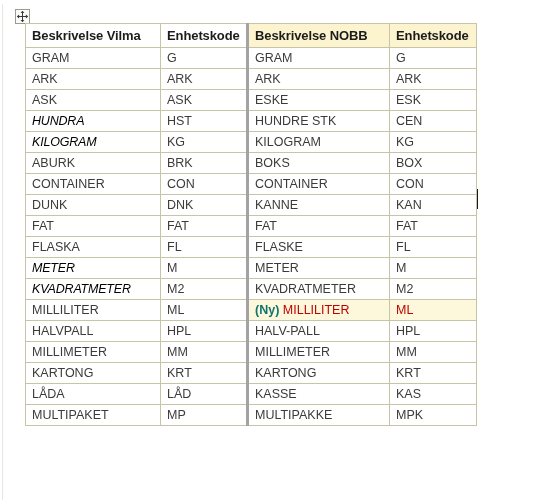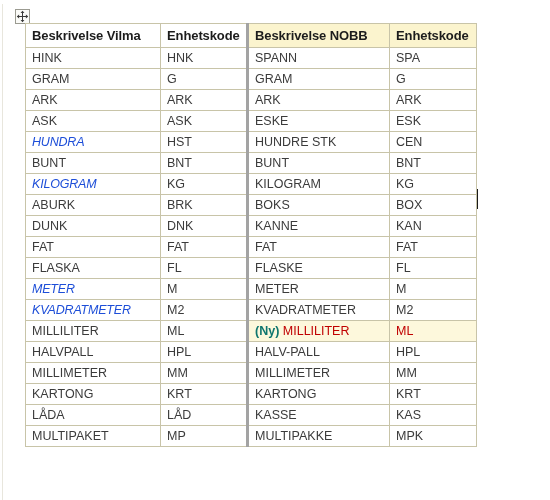--- a/index.html
+++ b/index.html
@@ -100,21 +100,21 @@
   
   table.grid th.sep-left,
   table.grid td.sep-left {
     border-left: 3px solid #a3a3a3;
   }
 
   
   td.emph {
     font-weight: bold;
     font-style: italic;
-    color: #1d4ed8;
+    color: #000000;
     letter-spacing: -0.2px;
   }
 
   
   td.flag {
     background: #fdf8dc;
     color: #c00000;
   }
   td.flag .tag {
     font-weight: bold;
@@ -163,26 +163,20 @@
       <thead>
         <tr>
           <th class="hdr-plain">Beskrivelse Vilma</th>
           <th class="hdr-plain">Enhetskode</th>
           <th class="hdr-tint sep-left">Beskrivelse NOBB</th>
           <th class="hdr-tint">Enhetskode</th>
         </tr>
       </thead>
       <tbody>
           <tr>
-            <td>HINK</td>
-            <td>HNK</td>
-            <td class="sep-left">SPANN</td>
-            <td>SPA</td>
-          </tr>
-          <tr>
             <td>GRAM</td>
             <td>G</td>
             <td class="sep-left">GRAM</td>
             <td>G</td>
           </tr>
           <tr>
             <td>ARK</td>
             <td>ARK</td>
             <td class="sep-left">ARK</td>
             <td>ARK</td>
@@ -193,38 +187,38 @@
             <td class="sep-left">ESKE</td>
             <td>ESK</td>
           </tr>
           <tr>
             <td class="emph">HUNDRA</td>
             <td>HST</td>
             <td class="sep-left">HUNDRE STK</td>
             <td>CEN</td>
           </tr>
           <tr>
-            <td>BUNT</td>
-            <td>BNT</td>
-            <td class="sep-left">BUNT</td>
-            <td>BNT</td>
-          </tr>
-          <tr>
             <td class="emph">KILOGRAM</td>
             <td>KG</td>
             <td class="sep-left">KILOGRAM</td>
             <td>KG</td>
           </tr>
           <tr>
             <td>ABURK</td>
             <td>BRK</td>
             <td class="sep-left">BOKS</td>
             <td>BOX</td>
           </tr>
           <tr>
+            <td>CONTAINER</td>
+            <td>CON</td>
+            <td class="sep-left">CONTAINER</td>
+            <td>CON</td>
+          </tr>
+          <tr>
             <td>DUNK</td>
             <td>DNK</td>
             <td class="sep-left">KANNE</td>
             <td>KAN</td>
           </tr>
           <tr>
             <td>FAT</td>
             <td>FAT</td>
             <td class="sep-left">FAT</td>
             <td>FAT</td>

